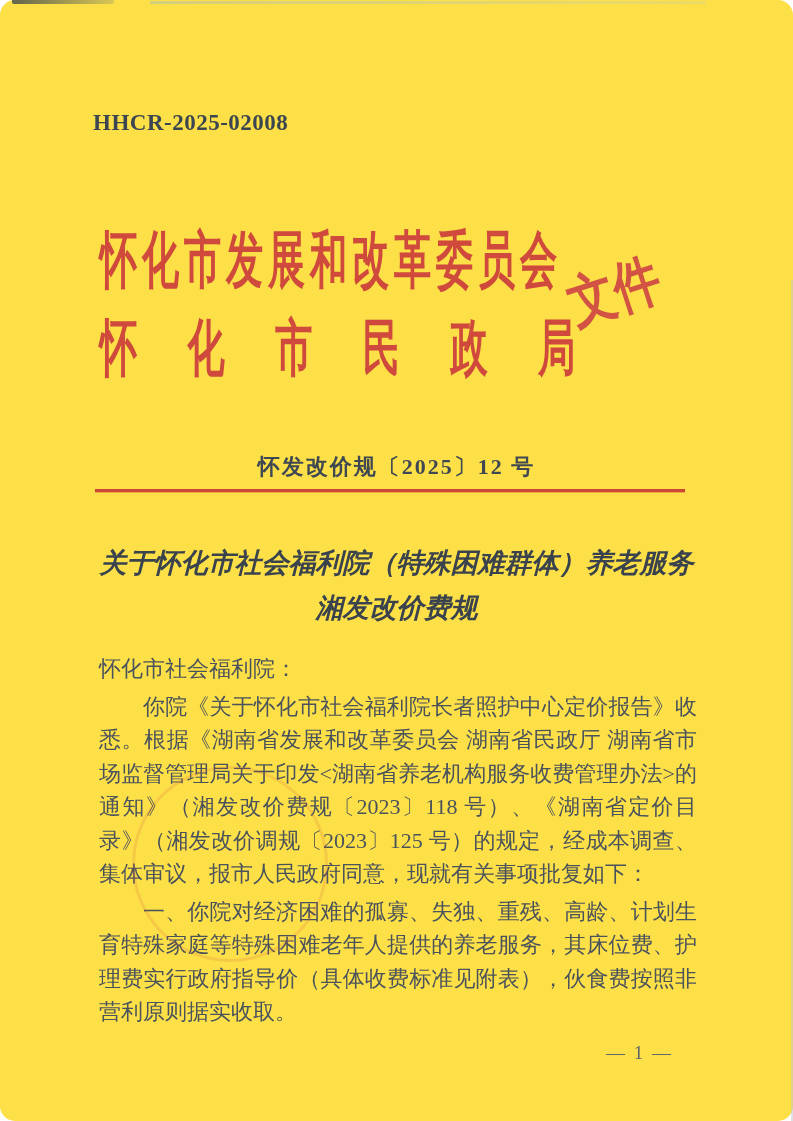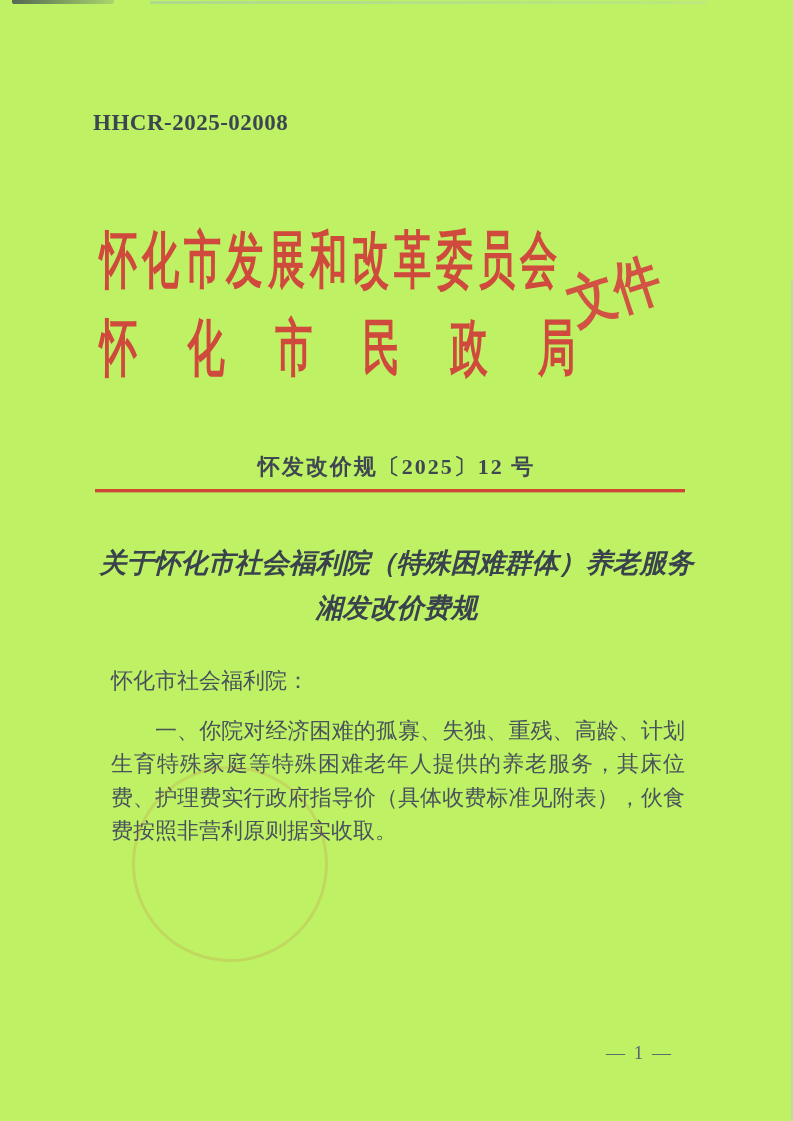--- a/index.html
+++ b/index.html
@@ -2,21 +2,21 @@
 <html><head>
 <meta charset="utf-8">
 <style>
   html, body { margin:0; padding:0; }
   body {
     width:793px; height:1121px;
     background:#ffffff;
     font-family:"Liberation Serif","DejaVu Serif",serif;
     position:relative; overflow:hidden;
   }
-  .page { position:absolute; inset:0; background:#bef264; }
+  .page { position:absolute; inset:0; background:#fde047;border-radius:15px; }
 
   
   .scan-top-dark {
     position:absolute; left:12px; top:0; width:102px; height:4px;
     background:linear-gradient(to right, rgba(55,65,78,0.78), rgba(95,115,135,0.22));
     border-radius:0 0 2px 2px;
   }
   .scan-top-light {
     position:absolute; left:150px; top:1px; width:556px; height:3px;
     background:linear-gradient(to right, rgba(150,180,205,0.40), rgba(175,200,220,0.22));
@@ -67,21 +67,21 @@
     position:absolute; left:50px; width:693px; top:541px;
     text-align:center; font-weight:bold; color:#39424d;
     font-size:27px; line-height:45px;font-style:italic;
   }
 
   .body-text {
     position:absolute; left:95px; top:648px; width:606px;
     font-size:22px; line-height:33.5px; color:#4a525c;
     text-align:justify;
   }
-  .body-text p { margin:16px; }
+  .body-text p { margin:4px; }
   .body-text p.indent { text-indent:2em; }
 
   .stamp-arc {
     position:absolute; left:132px; top:766px; width:190px; height:190px;
     border:3px solid rgba(206,80,68,0.16); border-radius:50%;
     pointer-events:none;
   }
 
   .page-number {
     position:absolute; left:606px; top:1042px;
@@ -109,20 +109,21 @@
 
   <div class="red-rule"></div>
 
   <div class="doc-title">
     <div>关于怀化市社会福利院（特殊困难群体）养老服务</div>
     <div>湘发改价费规</div>
   </div>
 
   <div class="body-text">
     <p>怀化市社会福利院：</p>
+    <p class="indent">你院《关于怀化市社会福利院长者照护中心定价报告》收悉。根据《湖南省发展和改革委员会 湖南省民政厅 湖南省市场监督管理局关于印发&lt;湖南省养老机构服务收费管理办法&gt;的通知》（湘发改价费规〔2023〕118 号）、《湖南省定价目录》（湘发改价调规〔2023〕125 号）的规定，经成本调查、集体审议，报市人民政府同意，现就有关事项批复如下：</p>
     <p class="indent">一、你院对经济困难的孤寡、失独、重残、高龄、计划生育特殊家庭等特殊困难老年人提供的养老服务，其床位费、护理费实行政府指导价（具体收费标准见附表），伙食费按照非营利原则据实收取。</p>
   </div>
 
   <div class="stamp-arc"></div>
 
   <div class="page-number">— 1 —</div>
 
 </div>
 
 </body></html>

